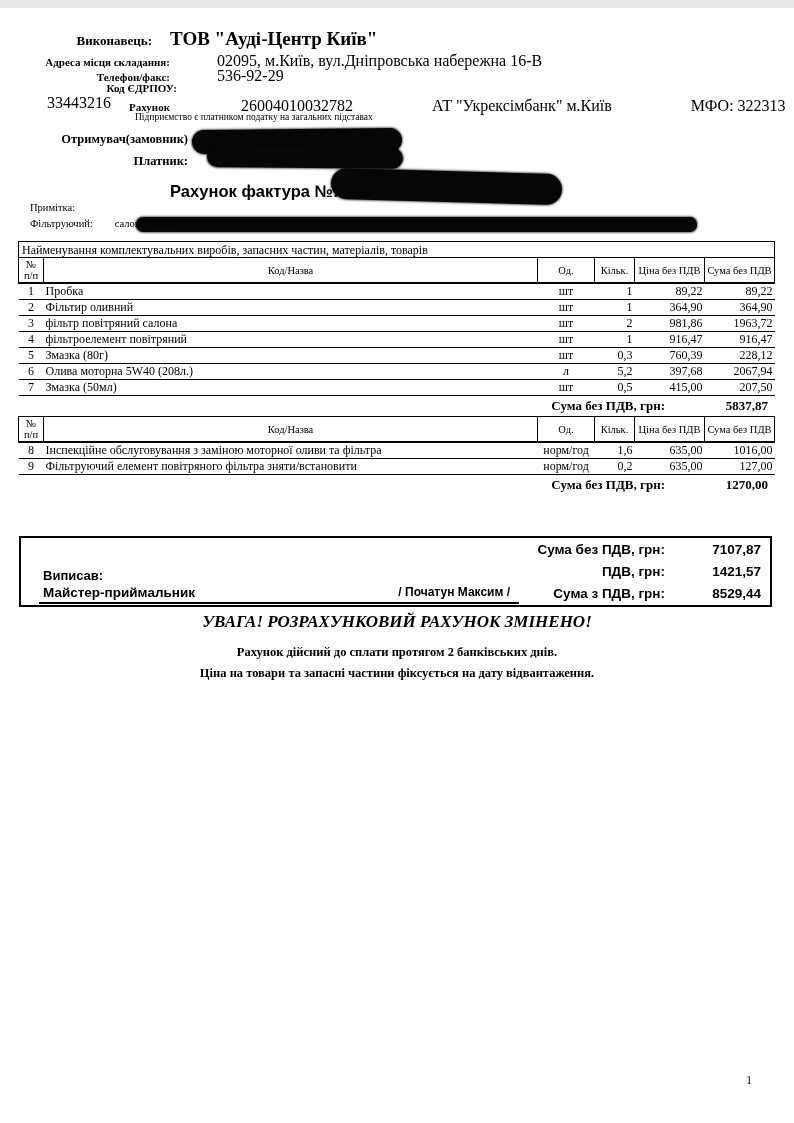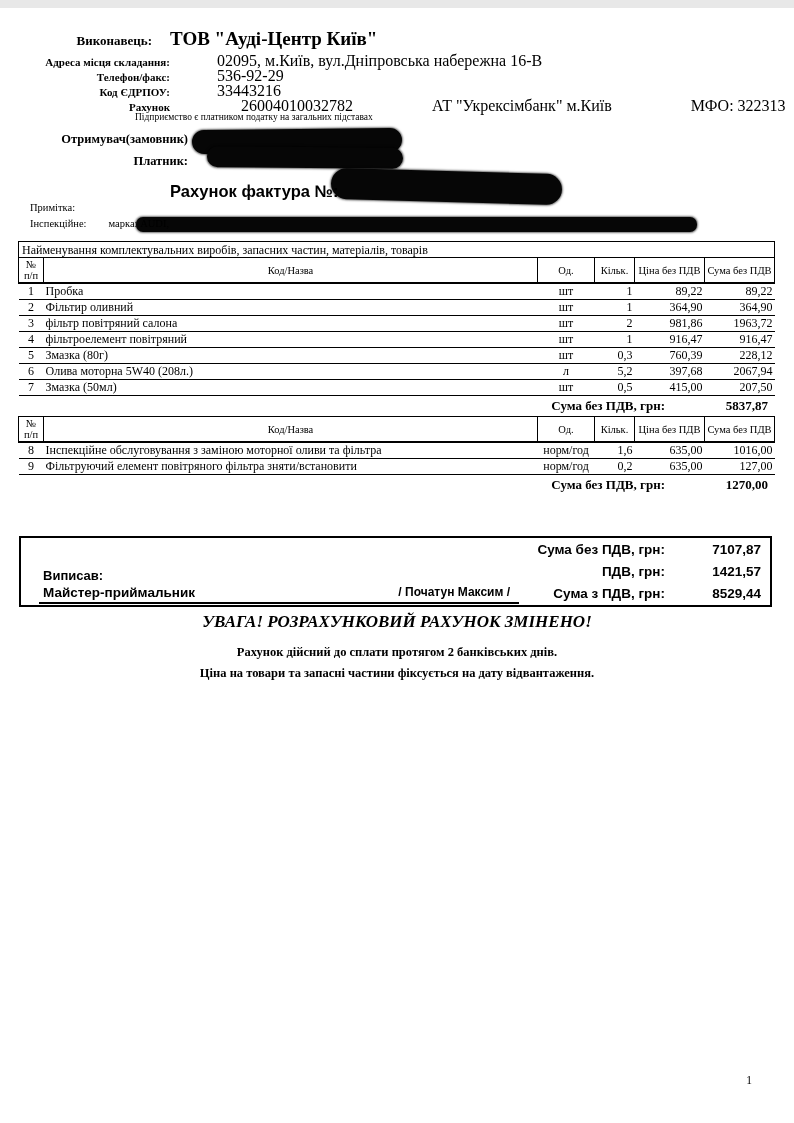--- a/index.html
+++ b/index.html
@@ -88,21 +88,21 @@
     <span class="executor-name">ТОВ "Ауді-Центр Київ"</span>
   </div>
   <div class="hdr-row" style="top:44px;">
     <span class="hdr-label">Адреса місця складання:</span>
     <span class="hdr-value">02095, м.Київ, вул.Дніпровська набережна 16-В</span>
   </div>
   <div class="hdr-row" style="top:59px;">
     <span class="hdr-label">Телефон/факс:</span>
     <span class="hdr-value">536-92-29</span>
   </div>
-  <div class="hdr-row" style="top:74px;">
+  <div class="hdr-row" style="top:74px;flex-direction:column;">
     <span class="hdr-label">Код ЄДРПОУ:</span>
     <span class="hdr-value">33443216</span>
   </div>
   <div class="hdr-row" style="top:89px;gap:24px;">
     <span class="hdr-label">Рахунок</span>
     <span class="hdr-value">26004010032782</span>
     <span class="hdr-value bank-extra">АТ "Укрексімбанк" м.Київ</span>
     <span class="hdr-value bank-extra">МФО: 322313</span>
   </div>
   <div class="abs tax-note">Підприємство є платником податку на загальних підставах</div>
@@ -115,21 +115,21 @@
   </div>
 
   <div class="blob" style="left:192px; top:121px; width:210px; height:24px; border-radius:12px; transform:rotate(-0.6deg);"></div>
   <div class="blob" style="left:207px; top:139px; width:196px; height:21px; border-radius:11px; transform:rotate(0.5deg);"></div>
   <div class="blob" style="left:331px; top:163px; width:231px; height:31px; border-radius:16px; transform:rotate(1.6deg);"></div>
   <div class="blob" style="left:136px; top:209px; width:561px; height:15px; border-radius:7px;"></div>
 
   <div class="abs invoice-title">Рахунок фактура №:</div>
   <div class="abs note-label">Примітка:</div>
   <div class="abs car-row">
-    <span>Інспекційне:</span><span class="car-value">марка: AUDI,</span>
+    <span>Фільтруючий:</span><span class="car-value">салона: AUDI,</span>
   </div>
 
   <div class="tbl-wrap" style="top:233px;">
     <div class="tbl-caption">Найменування комплектувальних виробів, запасних частин, матеріалів, товарів</div>
     <table class="inv">
       <colgroup>
           <col style="width:25px">
           <col>
           <col style="width:57px">
           <col style="width:40px">

